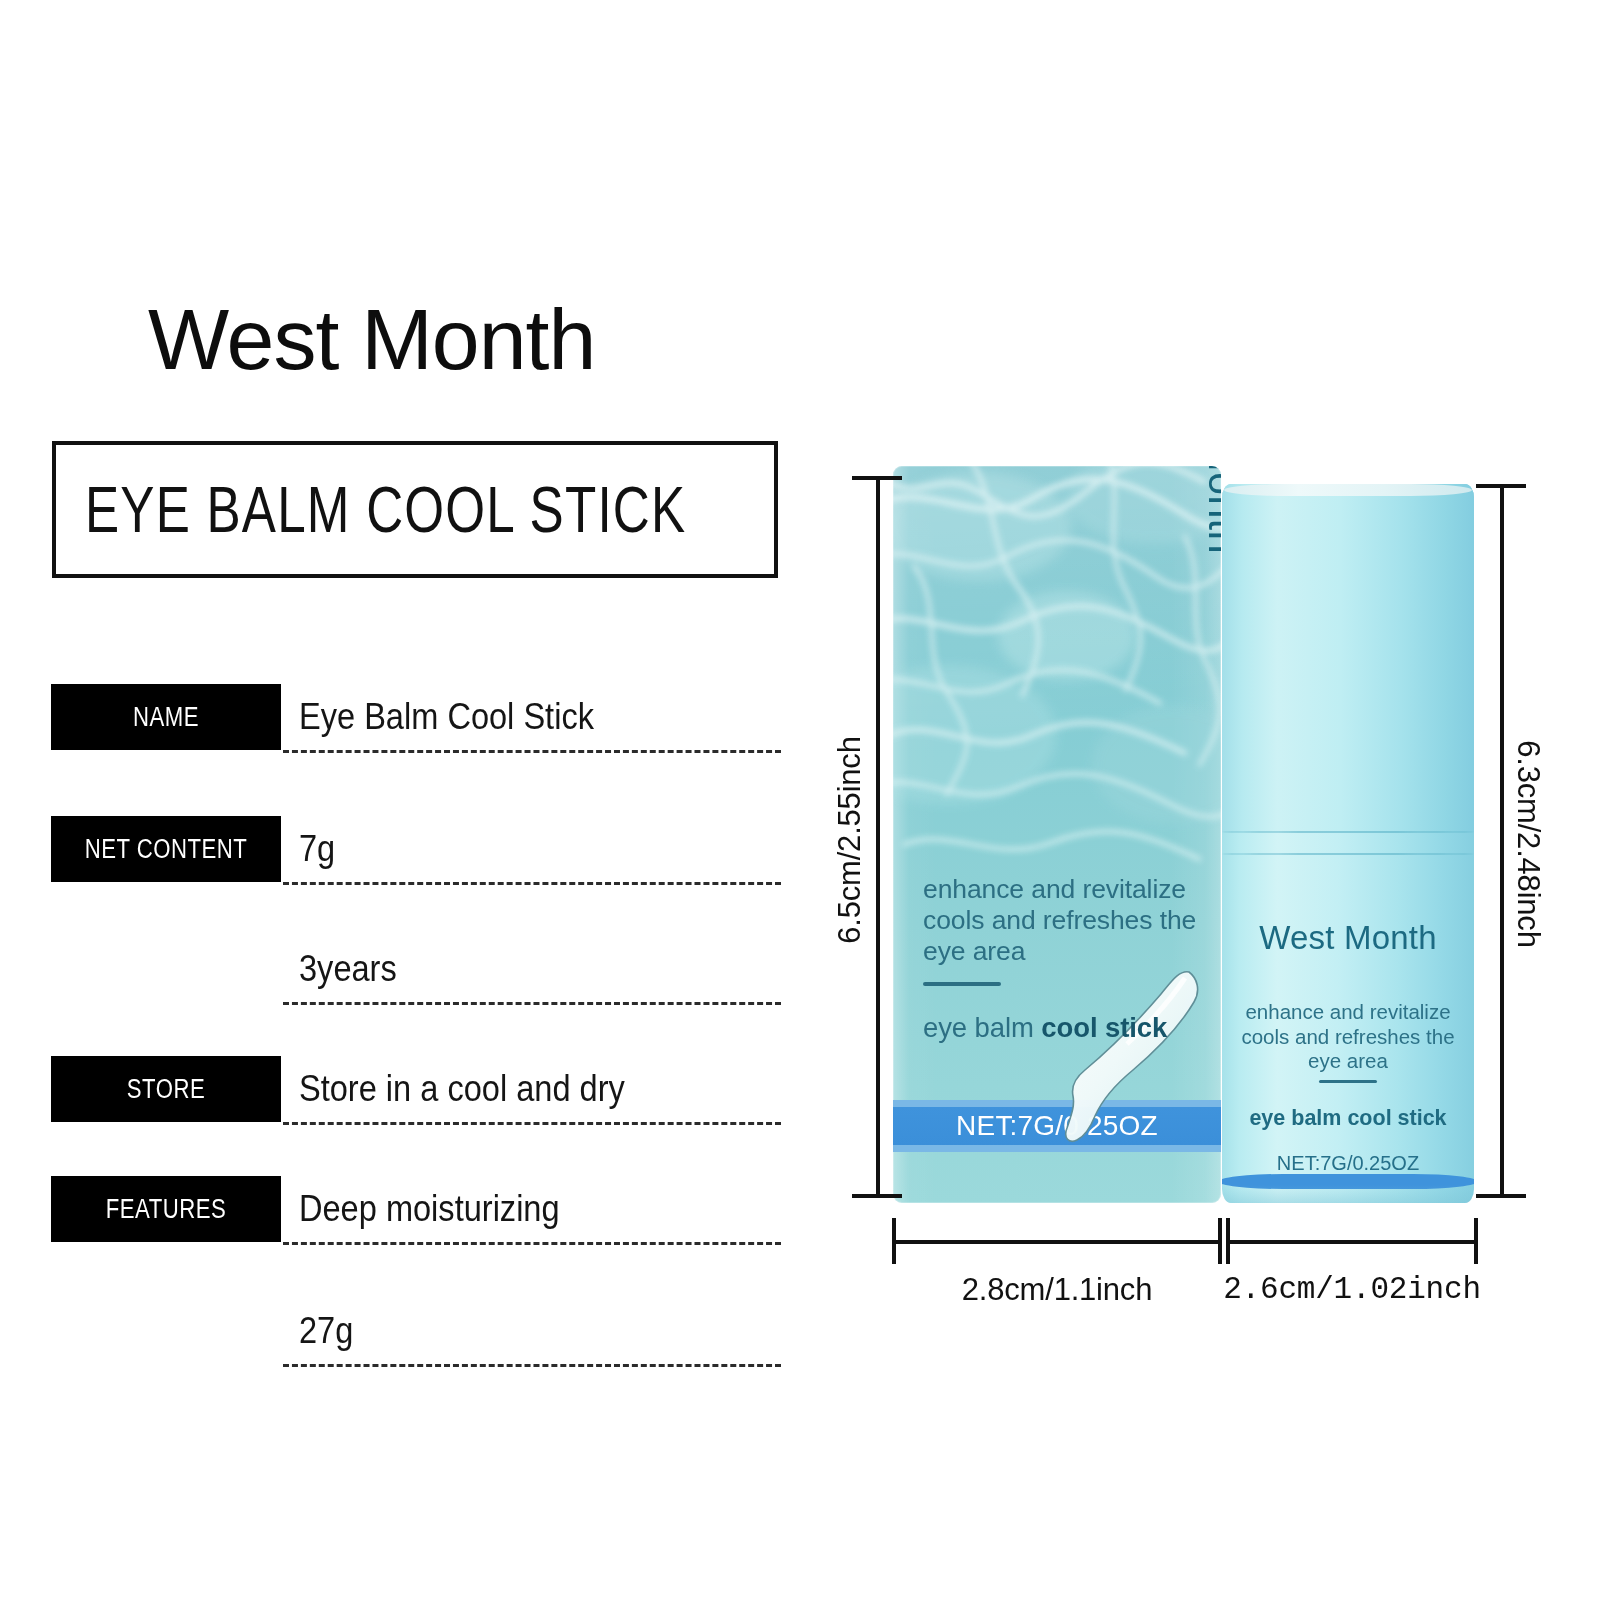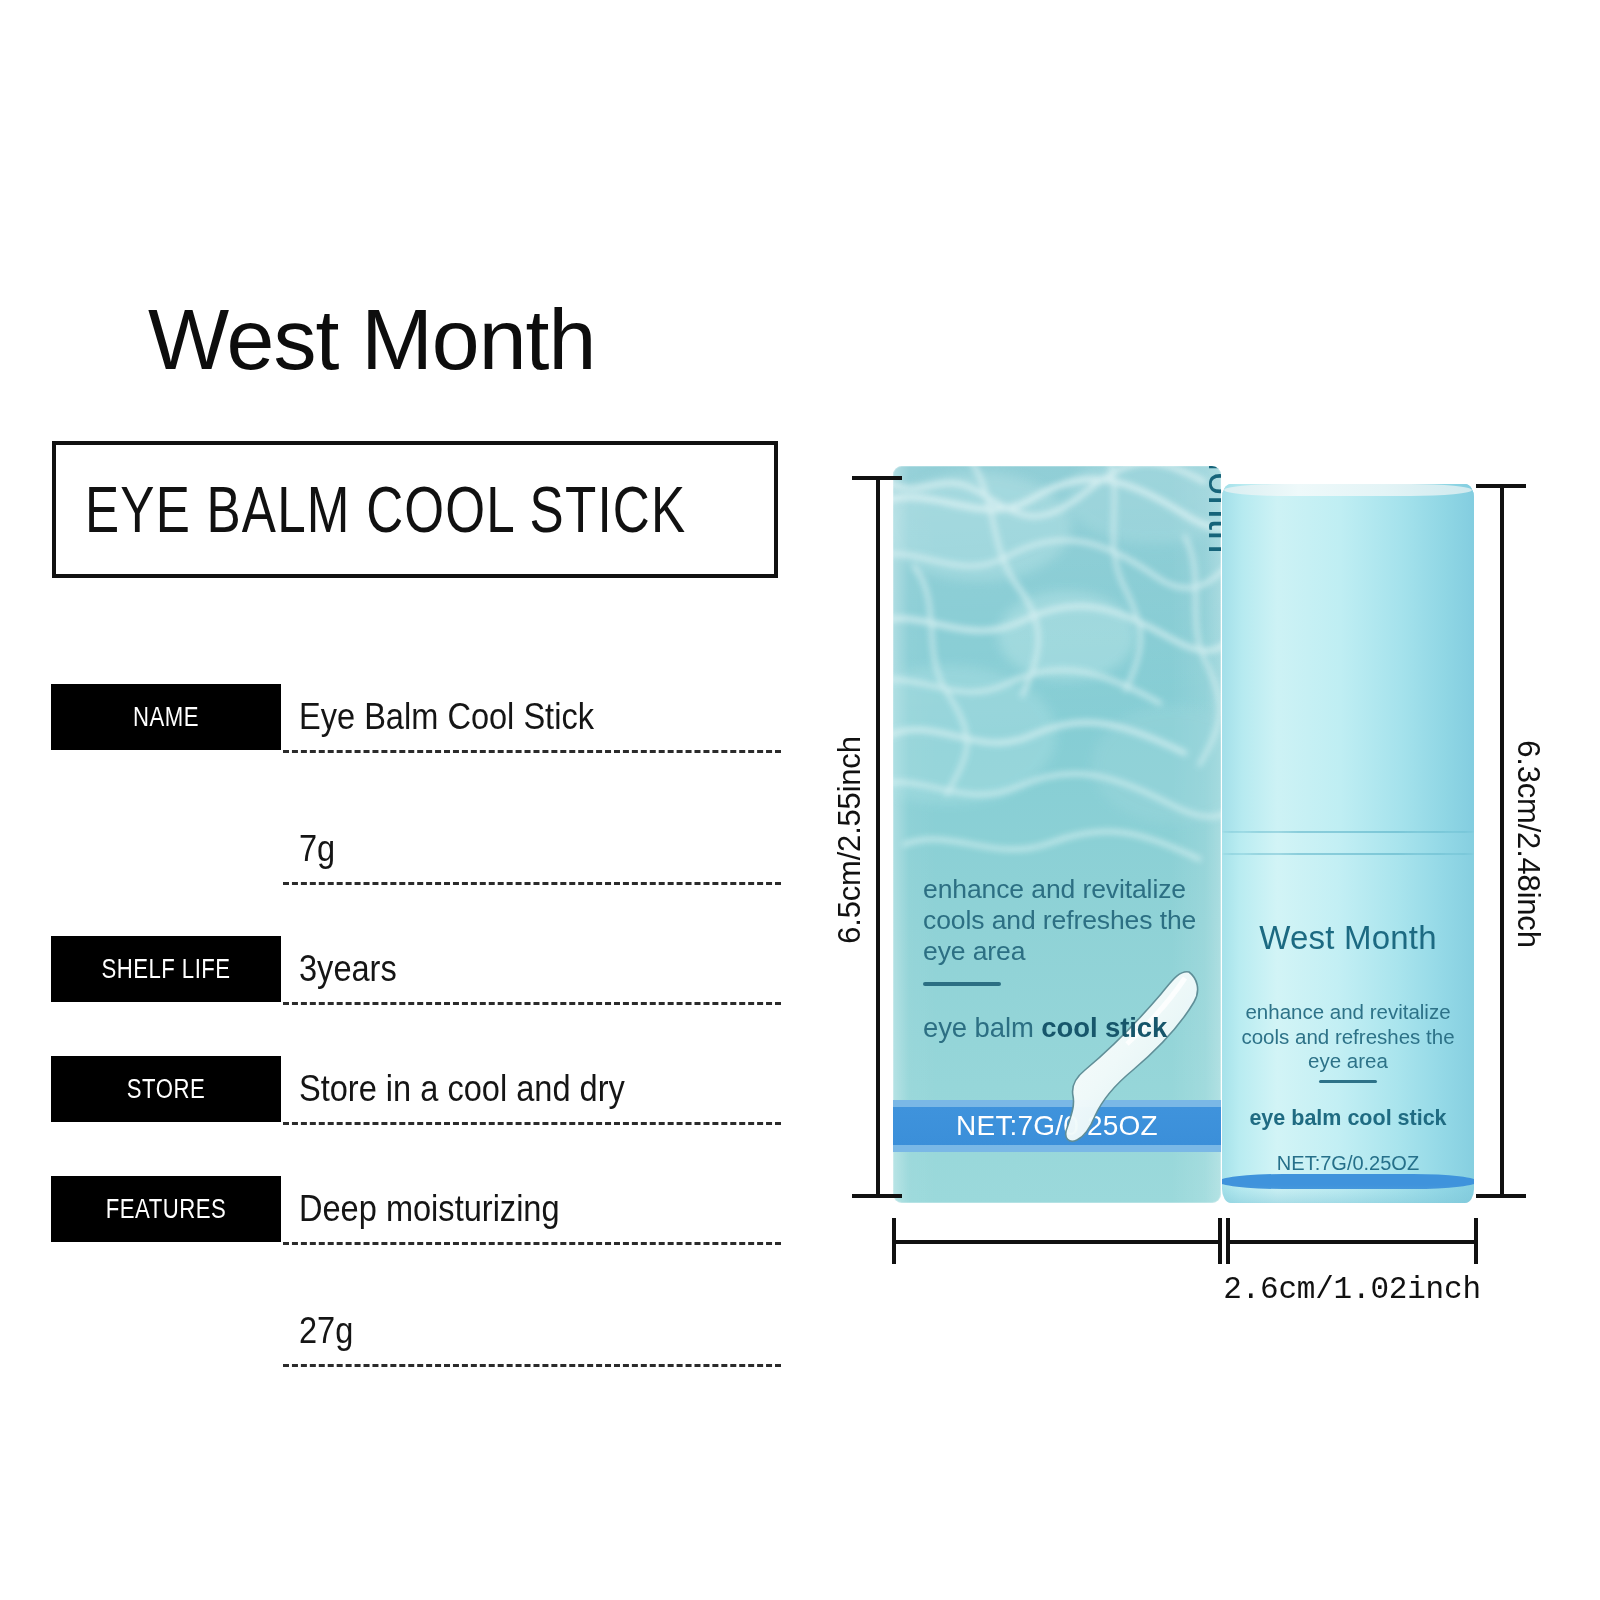--- a/index.html
+++ b/index.html
@@ -375,28 +375,28 @@
 
 <div class="spec-row" style="top:684px;">
   <div class="spec-label">
     <span class="spec-label-text">NAME</span>
   </div>
   <div class="spec-value">Eye Balm Cool Stick</div>
   <div class="spec-underline"></div>
 </div>
 
 <div class="spec-row" style="top:816px;">
+  <div class="spec-label">
+    <span class="spec-label-text">NET  CONTENT</span>
+  </div>
   <div class="spec-value">7g</div>
   <div class="spec-underline"></div>
 </div>
 
 <div class="spec-row" style="top:936px;">
-  <div class="spec-label">
-    <span class="spec-label-text">SHELF LIFE</span>
-  </div>
   <div class="spec-value">3years</div>
   <div class="spec-underline"></div>
 </div>
 
 <div class="spec-row" style="top:1056px;">
   <div class="spec-label">
     <span class="spec-label-text">STORE</span>
   </div>
   <div class="spec-value">Store in a cool and dry</div>
   <div class="spec-underline"></div>
@@ -508,19 +508,20 @@
   <div class="dim-label dim-label-v-left" style="left:700px; top:822px; width:300px; text-align:center;">6.5cm/2.55inch</div>
 
   <div class="dim-line-v" style="left:1500px; top:486px; height:712px;"></div>
   <div class="dim-cap-h" style="left:1476px; top:484px; width:50px;"></div>
   <div class="dim-cap-h" style="left:1476px; top:1194px; width:50px;"></div>
   <div class="dim-label dim-label-v-right" style="left:1378px; top:826px; width:300px; text-align:center;">6.3cm/2.48inch</div>
 
   <div class="dim-line-h" style="left:893px; top:1240px; width:328px;"></div>
   <div class="dim-cap-v" style="left:892px; top:1218px; height:46px;"></div>
   <div class="dim-cap-v" style="left:1218px; top:1218px; height:46px;"></div>
+  <div class="dim-label" style="left:893px; top:1272px; width:328px; text-align:center;">2.8cm/1.1inch</div>
 
   <div class="dim-line-h" style="left:1227px; top:1240px; width:250px;"></div>
   <div class="dim-cap-v" style="left:1226px; top:1218px; height:46px;"></div>
   <div class="dim-cap-v" style="left:1474px; top:1218px; height:46px;"></div>
   <div class="dim-label" style="left:1212px; top:1272px; width:280px; text-align:center;font-family:Liberation Mono, monospace;">2.6cm/1.02inch</div>
 
 </div>
 
 </body></html>

